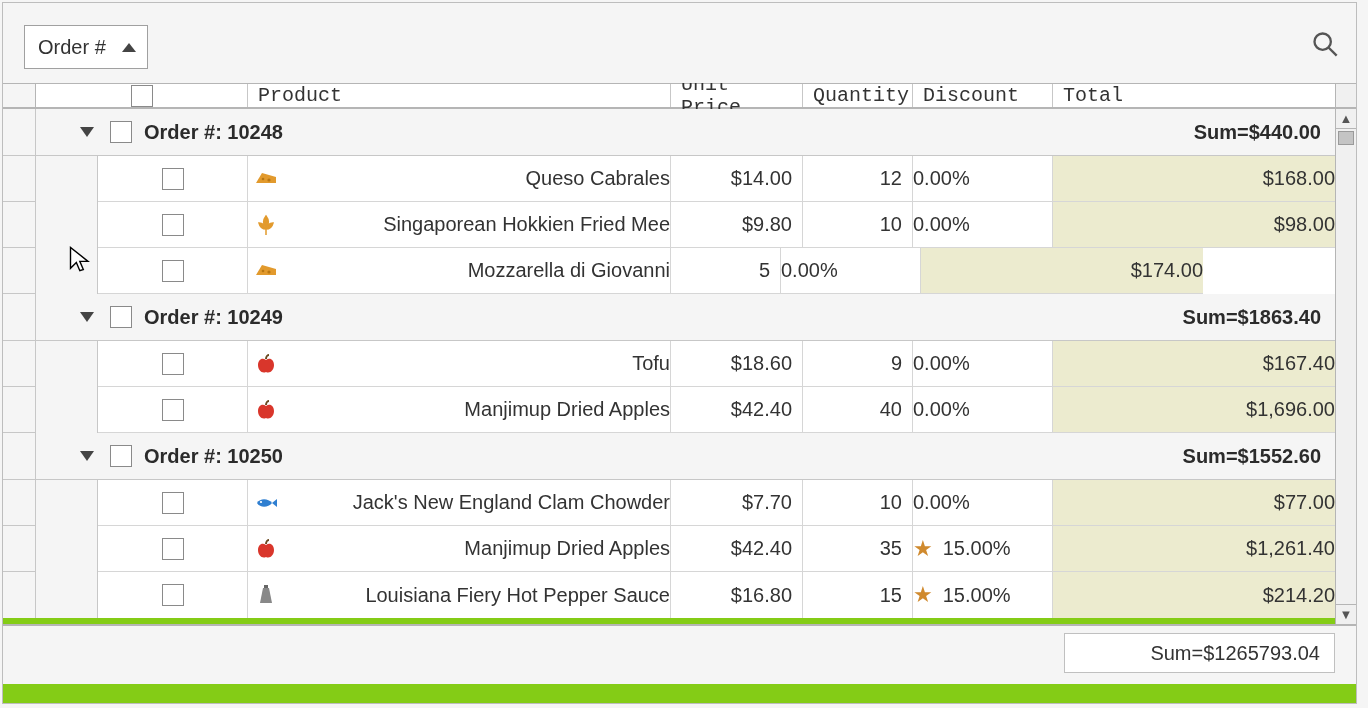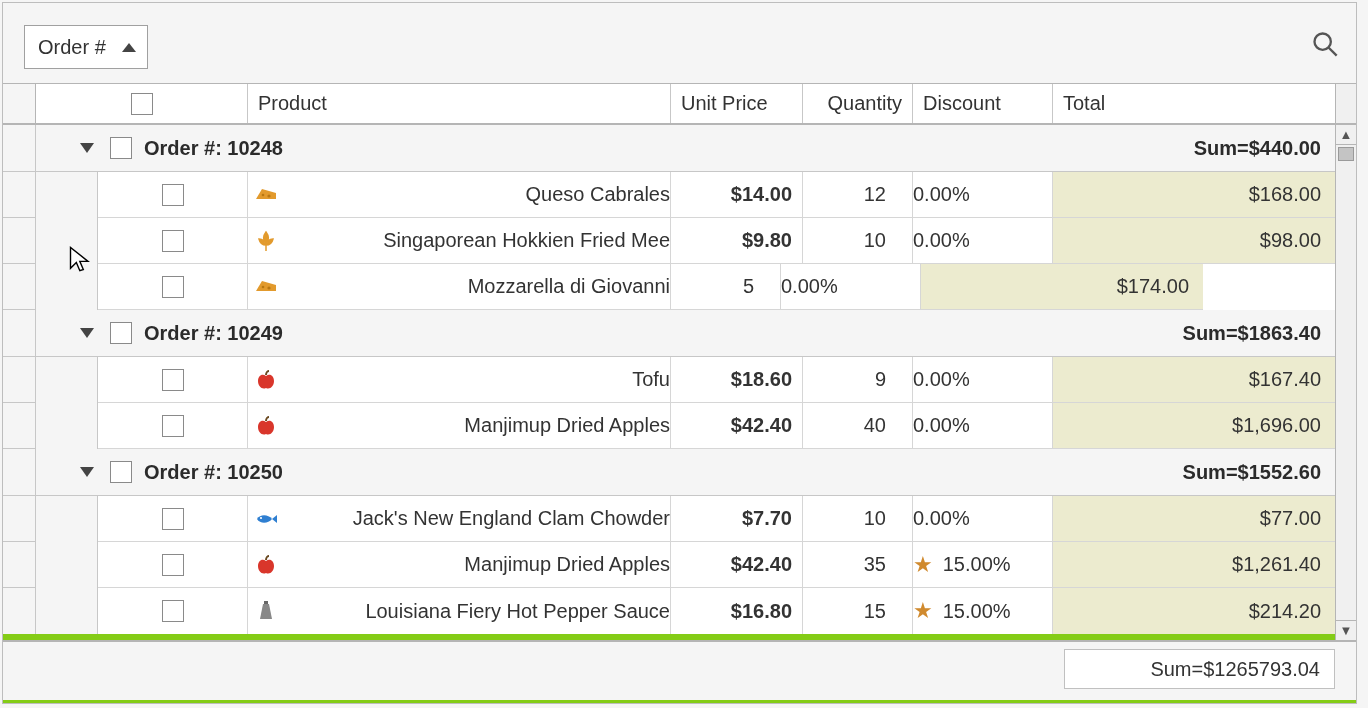--- a/index.html
+++ b/index.html
@@ -10,27 +10,27 @@
 
   
   .topbar{height:80px;background:#f5f5f5;position:relative;}
   .group-box{position:absolute;left:21px;top:22px;height:44px;border:1px solid #a0a0a0;background:#fff;display:flex;align-items:center;padding:0 11px 0 13px;cursor:pointer;}
   .group-box span{color:#333;}
   .group-box .sort-tri{width:0;height:0;margin-left:16px;border-left:7px solid transparent;border-right:7px solid transparent;border-bottom:9px solid #444;}
   .search-ico{position:absolute;right:17px;top:27px;width:28px;height:28px;}
   .search-ico svg{width:28px;height:28px;}
 
   
-  .hdr{display:flex;height:42px;border-top:1px solid #b5b5b5;border-bottom:2px solid #b5b5b5;}
+  .hdr{display:flex;height:26px;border-top:1px solid #b5b5b5;border-bottom:2px solid #b5b5b5;font-family:Liberation Mono, monospace;}
   .hdr > div{border-right:1px solid #c7c7c7;display:flex;align-items:center;padding:0 10px;background:#fff;}
   .col-indicator{width:33px;background:#f5f5f5 !important;border-right:1px solid #b5b5b5 !important;}
   .col-sel{width:212px;justify-content:center;}
   .col-product{width:423px;}
   .col-price{width:132px;}
-  .col-qty{width:110px;justify-content:flex-end;}
+  .col-qty{width:110px;}
   .col-disc{width:140px;}
   .col-total{width:282px;border-right:none !important;}
   .col-sb{width:21px;flex:none;background:#f0f0f0 !important;border-left:1px solid #b5b5b5;border-right:none !important;}
 
   
   .body{position:relative;height:515px;}
   .rows{position:absolute;left:0;right:21px;top:0;bottom:0;overflow:hidden;}
   .vsb{position:absolute;right:0;top:0;bottom:0;width:21px;background:#f0f0f0;border-left:1px solid #b5b5b5;}
   .vsb .arrow{height:20px;display:flex;align-items:center;justify-content:center;font-size:13px;color:#555;cursor:pointer;}
   .vsb .arrow.up{border-bottom:1px solid #b5b5b5;}
@@ -48,25 +48,25 @@
 
   
   .row{display:flex;height:46px;background:#fff;}
   .row > div{display:flex;align-items:center;border-right:1px solid #d6d6d6;border-bottom:1px solid #d6d6d6;}
   .row .c-ind{width:33px;border-right:1px solid #c7c7c7;background:#f5f5f5;border-bottom:1px solid #c7c7c7;}
   .row .c-pad{width:62px;background:#f5f5f5;border-right:1px solid #c7c7c7;border-bottom:none;}
   .row .c-sel{width:150px;justify-content:center;}
   .row .c-sel .chk{width:22px;height:22px;border:1px solid #8a8a8a;cursor:pointer;}
   .row .c-prod{width:423px;padding-left:6px;justify-content:space-between;}
   .row .c-prod .pico{width:24px;height:24px;margin-right:12px;flex:none;}
-  .row .c-price{width:132px;justify-content:flex-end;padding-right:10px;font-weight:bold;}
-  .row .c-qty{width:110px;justify-content:flex-end;padding-right:26px;}
+  .row .c-price{width:132px;justify-content:flex-end;padding-right:10px;}
+  .row .c-qty{width:110px;justify-content:flex-end;padding-right:10px;}
   .row .c-disc{width:140px;justify-content:flex-start;padding-right:10px;}
   .row .c-disc .star{color:#d08a2e;margin-right:10px;font-size:22px;}
-  .row .c-total{width:282px;justify-content:flex-end;padding-right:14px;background:#ecebcf;border-right:none;}
+  .row .c-total{width:282px;justify-content:flex-end;background:#ecebcf;border-right:none;}
   .row:last-child > div{border-bottom:none;}
 
   
   .footer{height:60px;border-top:2px solid #b5b5b5;background:#f5f5f5;position:relative;}
   .footer .sum-box{position:absolute;right:21px;top:7px;height:40px;border:1px solid #c0c0c0;background:#fff;display:flex;align-items:center;justify-content:flex-end;padding:0 14px;width:271px;color:#333;}
 
   
   .cursor-ptr{position:absolute;left:64px;top:242px;width:28px;height:28px;pointer-events:none;}
   .cursor-ptr svg{width:28px;height:28px;}
 </style>

